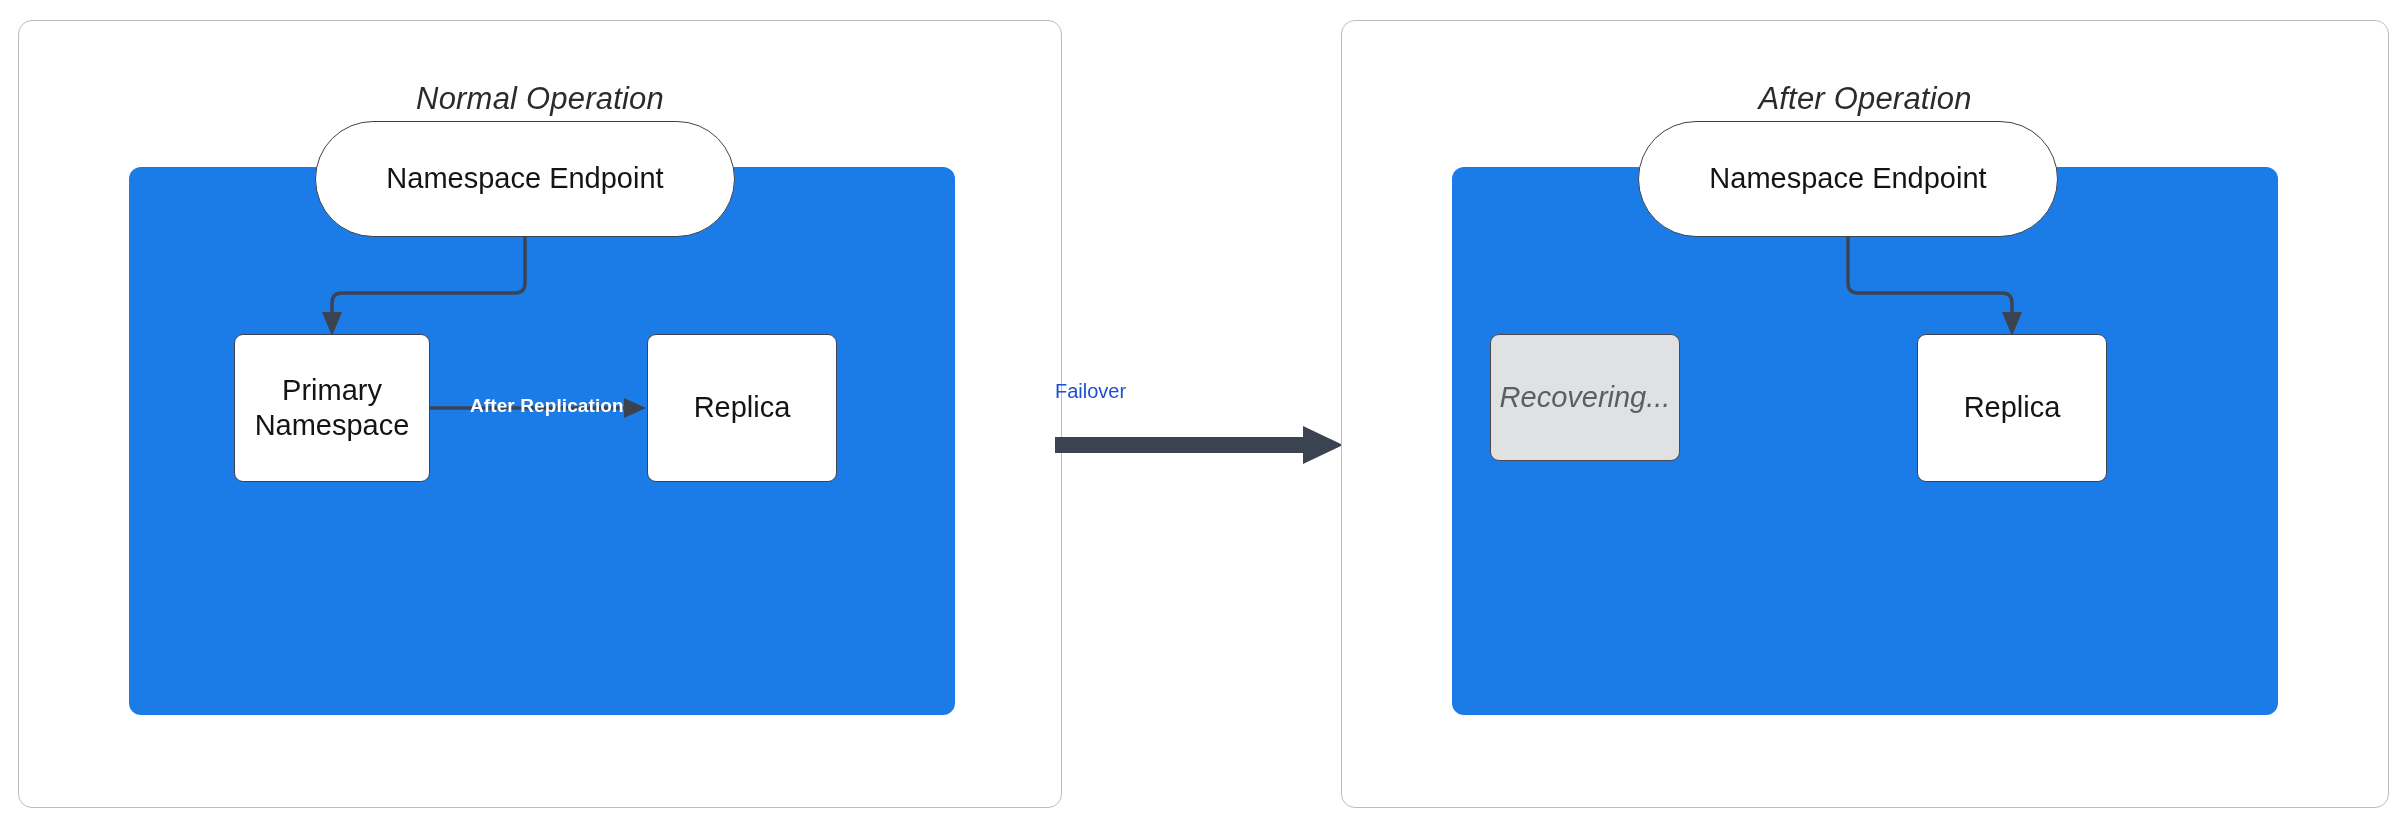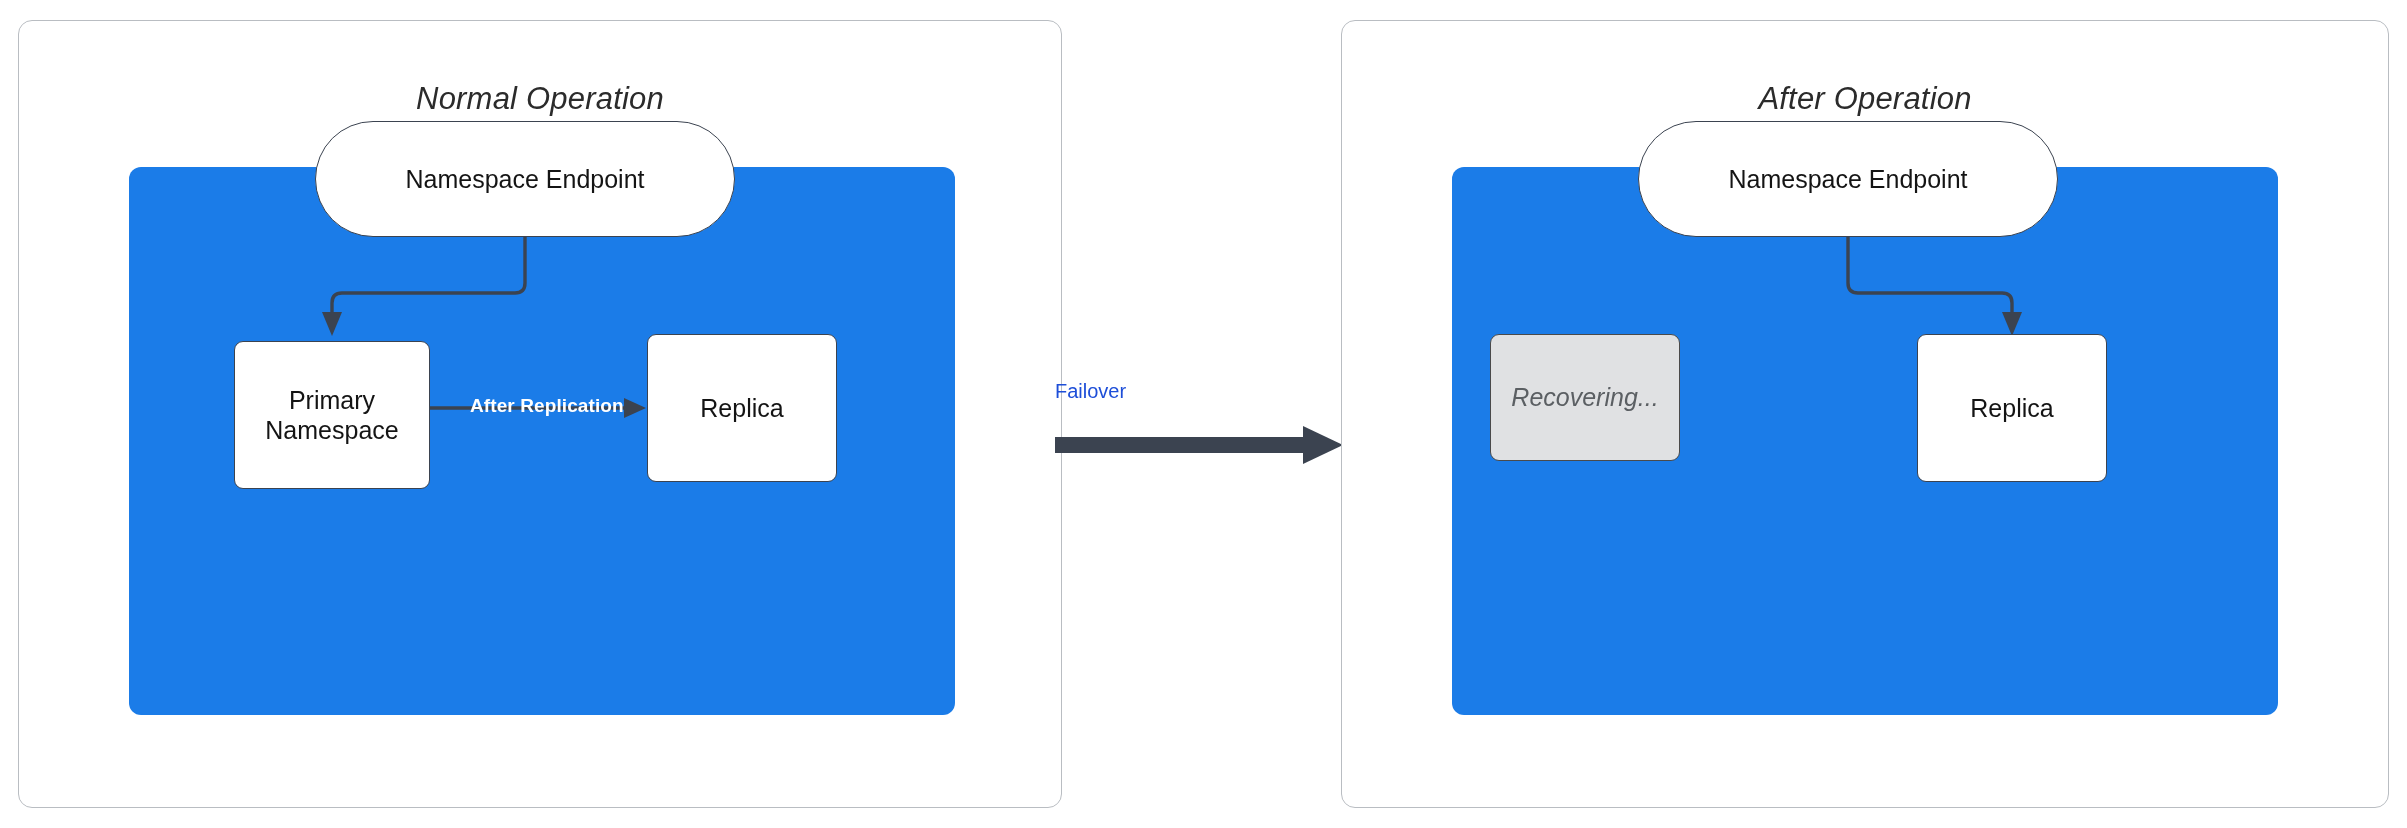--- a/index.html
+++ b/index.html
@@ -38,35 +38,35 @@
   .node{
     position:absolute;
     background:#ffffff;
     border:1.8px solid #3b4350;
     box-sizing:border-box;
     display:flex;
     align-items:center;
     justify-content:center;
     text-align:center;
     color:#141414;
-    font-size:25px;
+    font-size:29px;
     line-height:1.22;
   }
   .stadium{border-radius:500px;}
   .rrect{border-radius:9px;}
   .node.dim{
     background:#e0e1e3;
     border-color:#4a4a4a;
     color:#5b5f63;
     font-style:italic;
   }
 
   
   #node-ns-left   {left:296px;top:100px;width:420px;height:116px;}
-  #node-primary   {left:215px;top:320px;width:196px;height:148px;}
+  #node-primary   {left:215px;top:313px;width:196px;height:148px;}
   #node-replica-l {left:628px;top:313px;width:190px;height:148px;}
   
   #node-ns-right  {left:296px;top:100px;width:420px;height:116px;}
   #node-recover   {left:148px;top:313px;width:190px;height:127px;}
   #node-replica-r {left:575px;top:313px;width:190px;height:148px;}
 
   svg{position:absolute;left:0;top:0;overflow:visible;}
   .conn{fill:none;stroke:#3b4350;stroke-width:3.4px;}
   .connhead{fill:#3b4350;}
 

